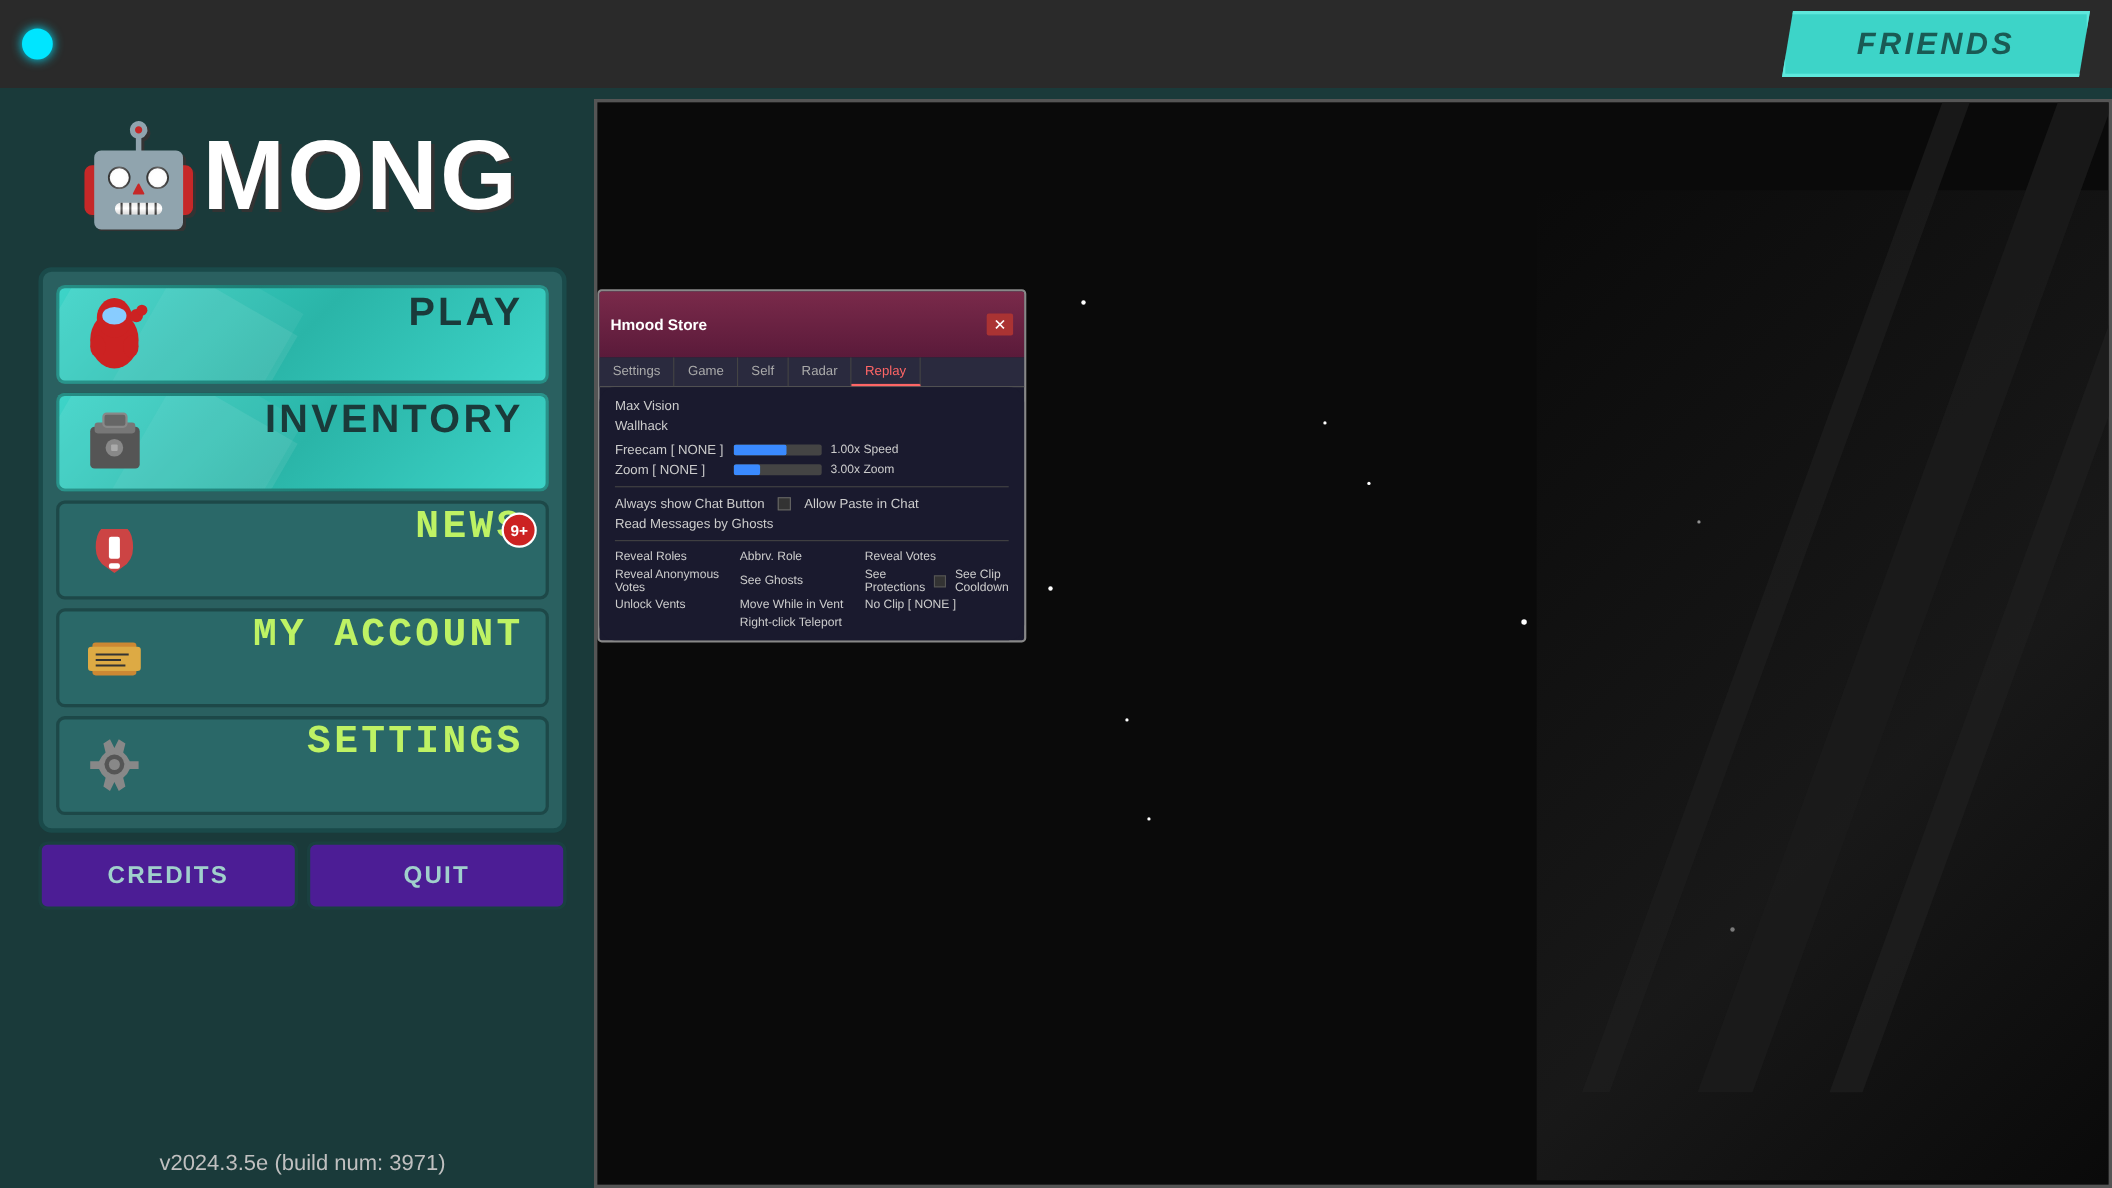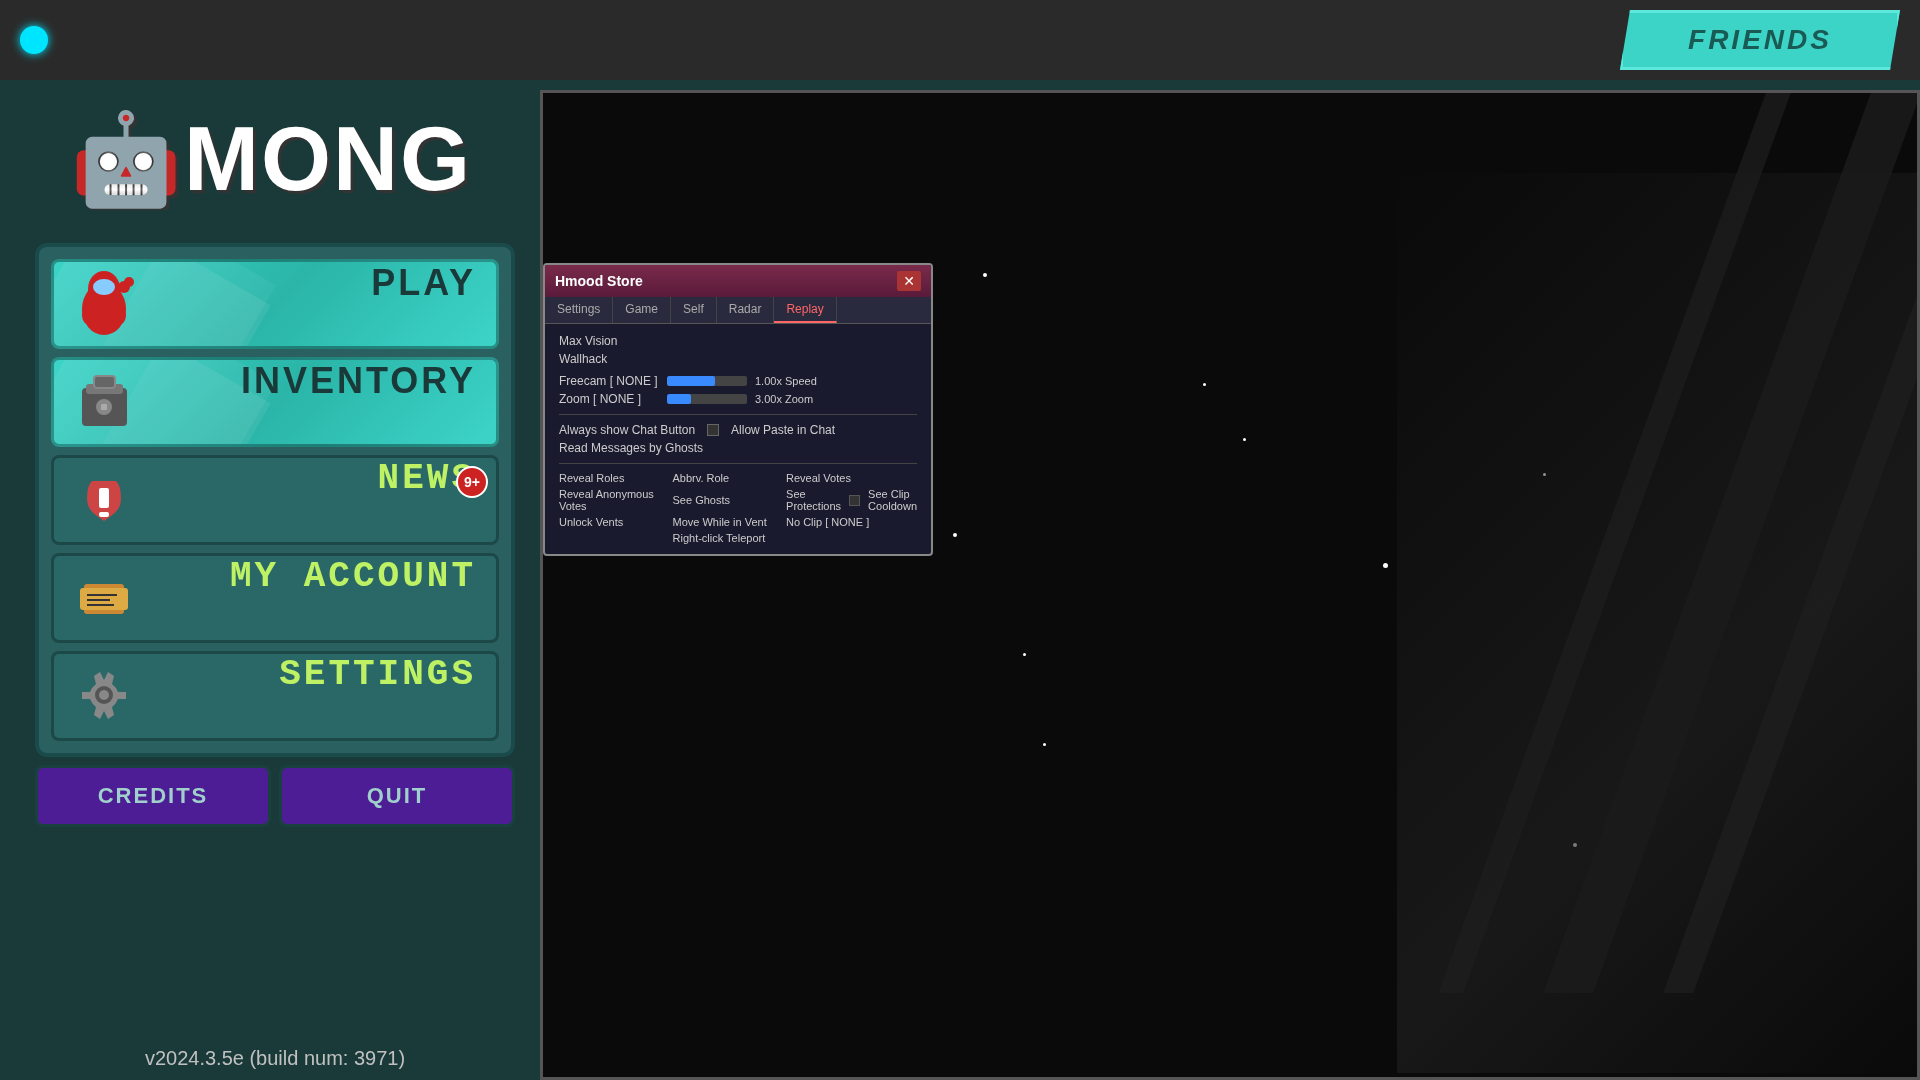--- a/index.html
+++ b/index.html
@@ -230,21 +230,21 @@
       left: 0px;
       width: 390px;
       background: #1a1a2e;
       border: 2px solid #888;
       border-radius: 4px;
       z-index: 100;
       font-size: 13px;
     }
     #modal-title-bar {
       background: linear-gradient(180deg, #7a2a4a, #5a1a3a);
-      padding: 6px 10px;
+      padding: 20px 10px;
       display: flex;
       align-items: center;
       justify-content: space-between;
       border-radius: 2px 2px 0 0;
     }
     #modal-title {
       color: white;
       font-size: 14px;
       font-weight: bold;
     }

